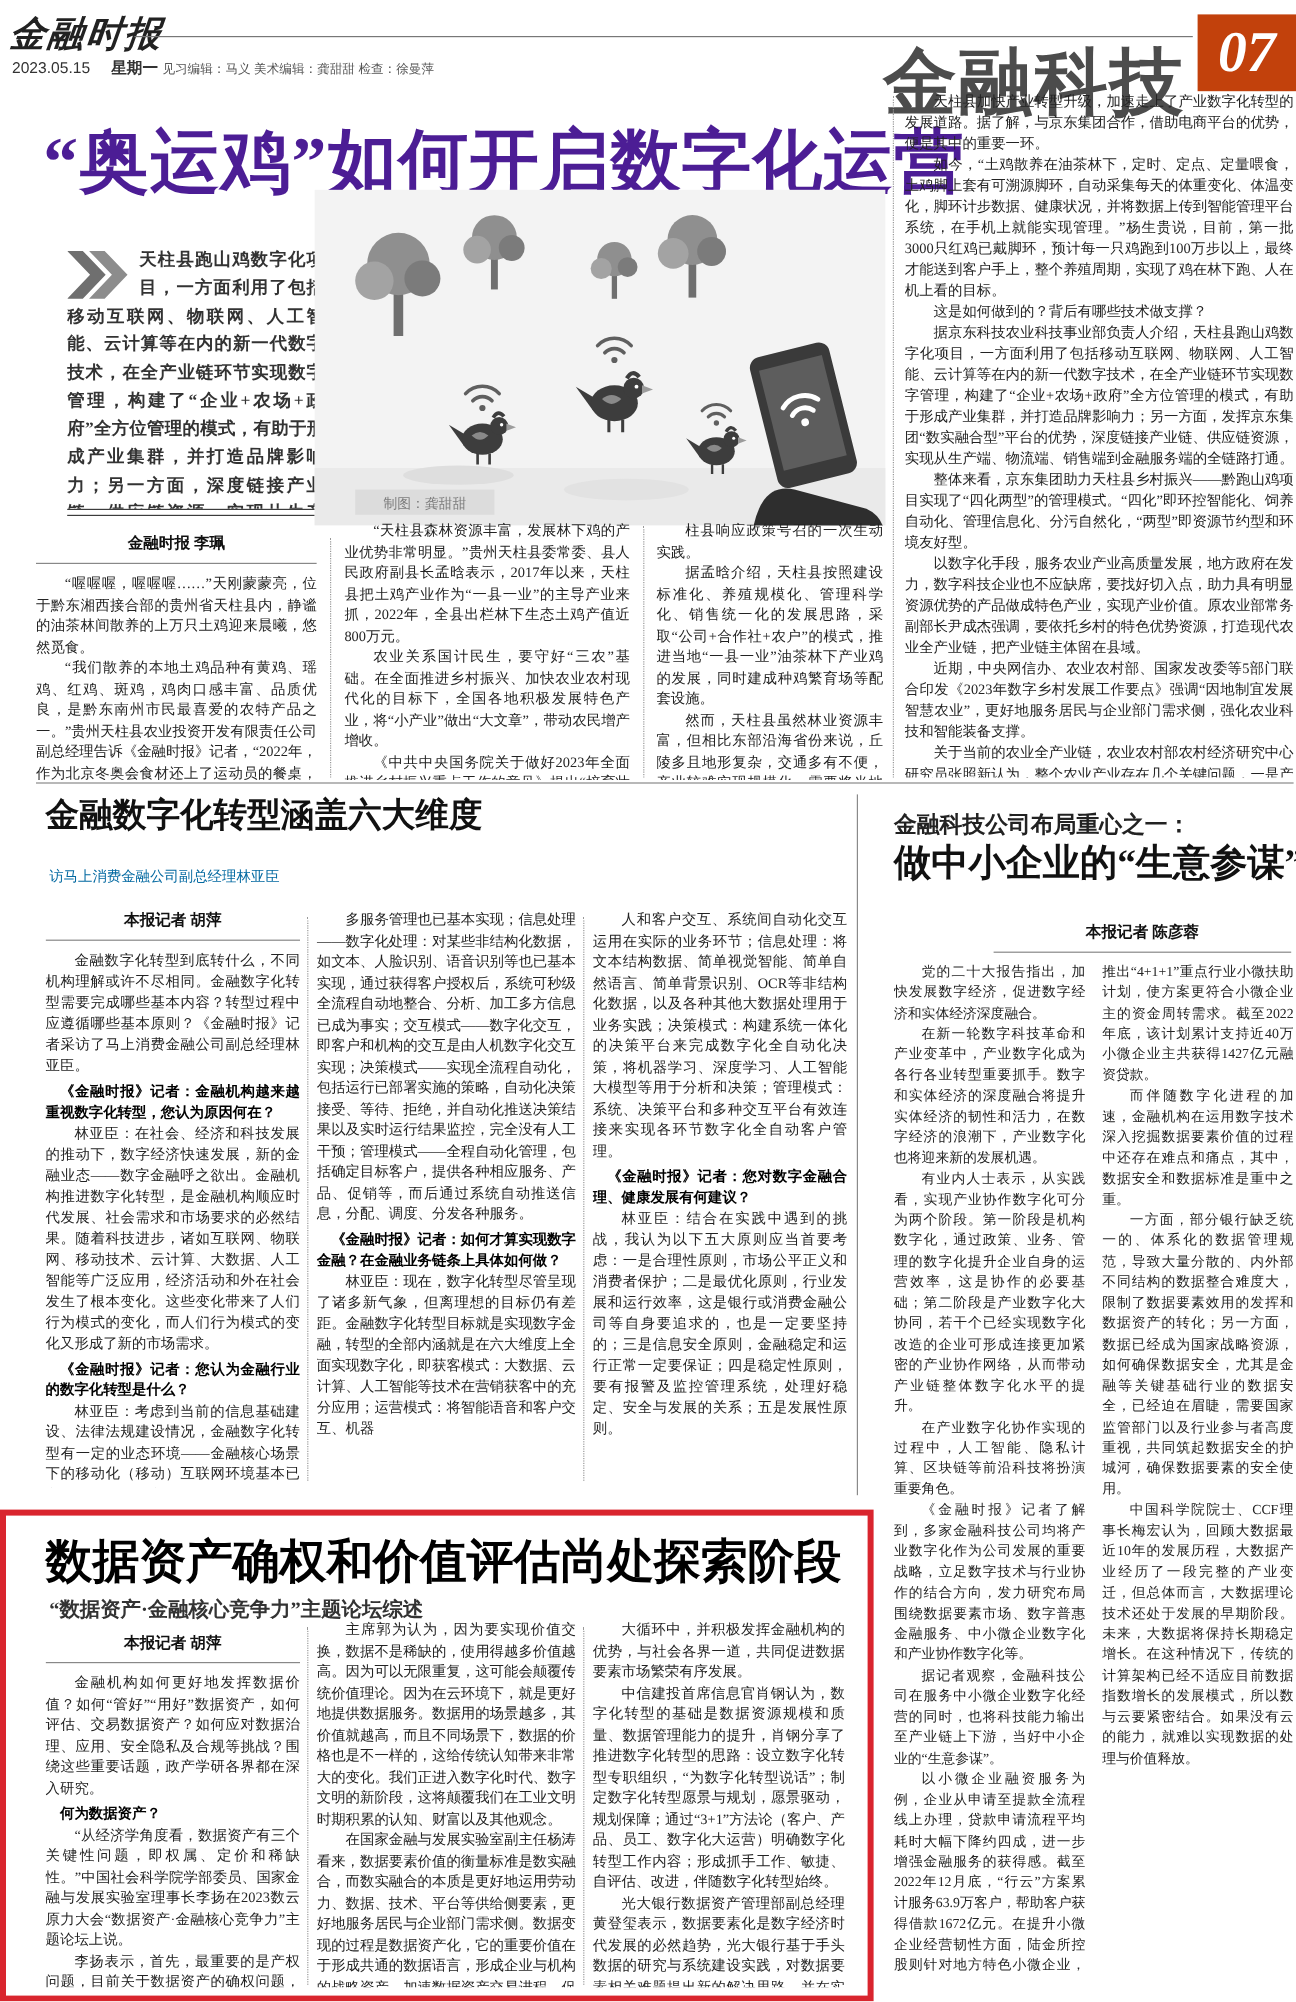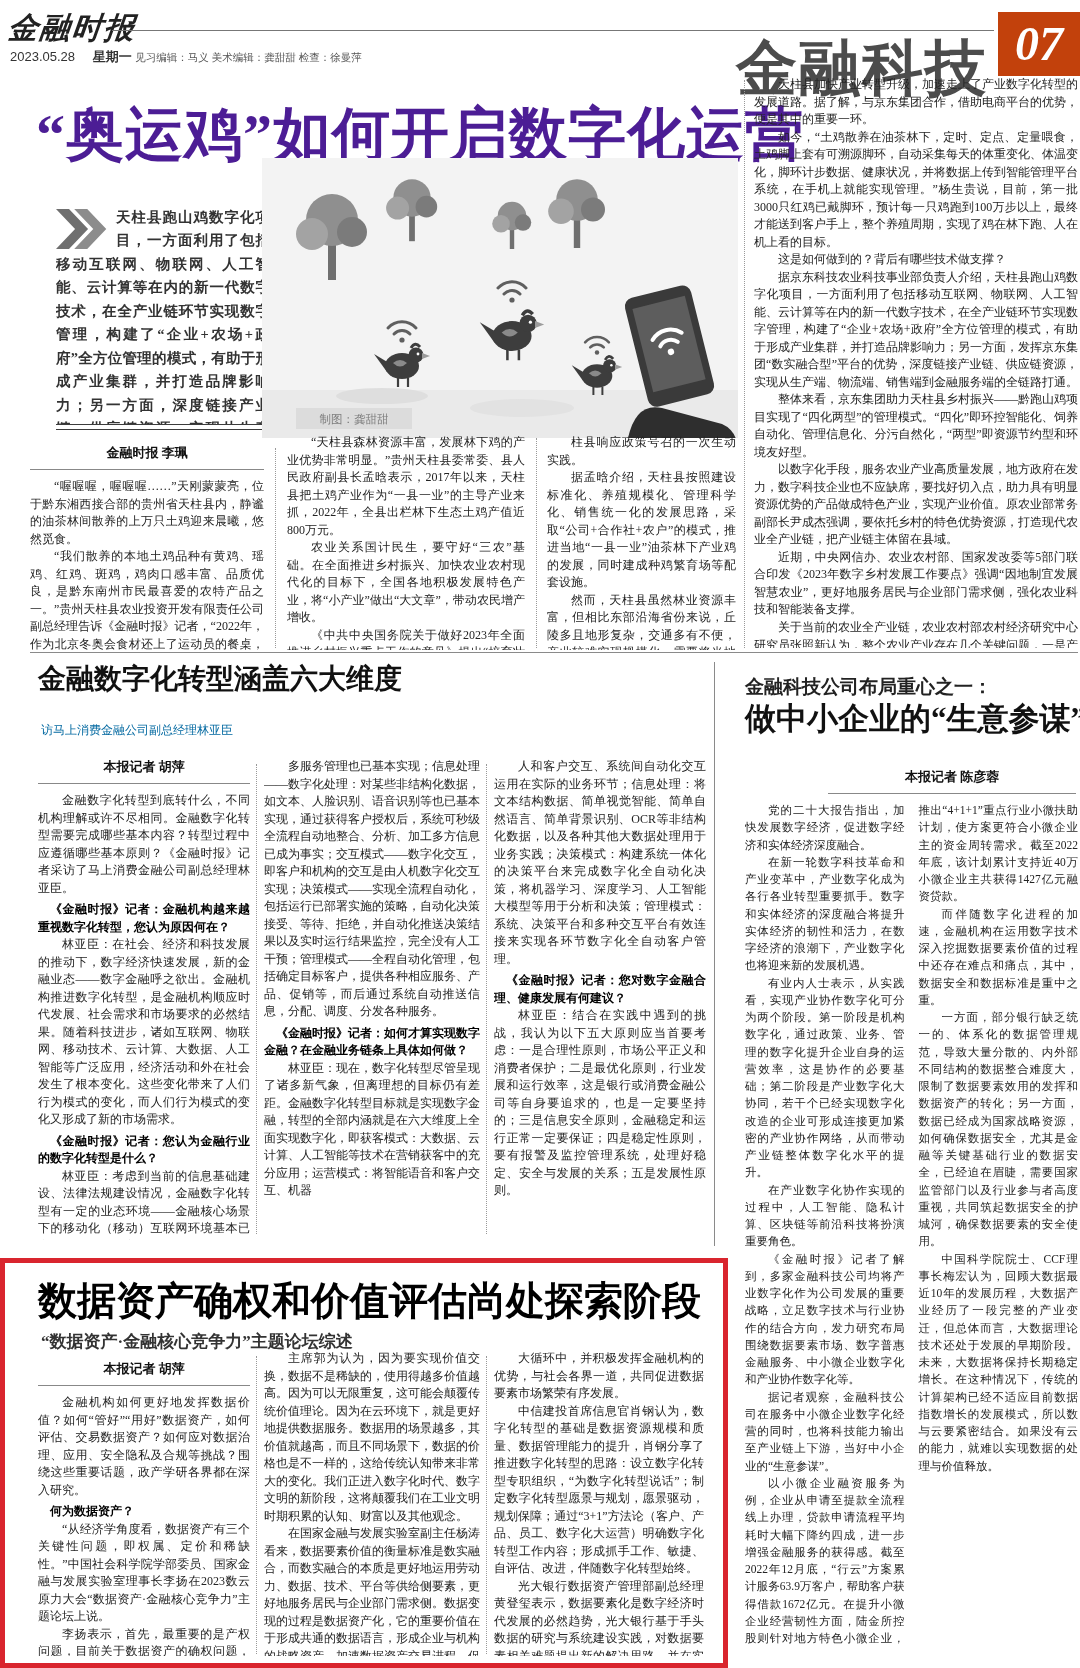--- a/index.html
+++ b/index.html
@@ -51,21 +51,21 @@
   svg text{font-family:"Liberation Sans",sans-serif;}
 </style>
 </head>
 <body>
 
 <div class="page">
 
   <div class="logo">金融时报</div>
   <div class="mast-rule"></div>
   <div class="date-row">
-    <span>2023.05.28</span>
+    <span>2023.05.15</span>
     <b>星期一</b>
     <span class="eds">见习编辑：马义  美术编辑：龚甜甜  检查：徐曼萍</span>
   </div>
   <div class="section-title">金融科技</div>
   <div class="page-badge">07</div>
 
   <div class="main-headline">“奥运鸡”如何开启数字化运营</div>
 
   <div class="intro">
     <svg width="52" height="42" viewBox="0 0 60 46">

